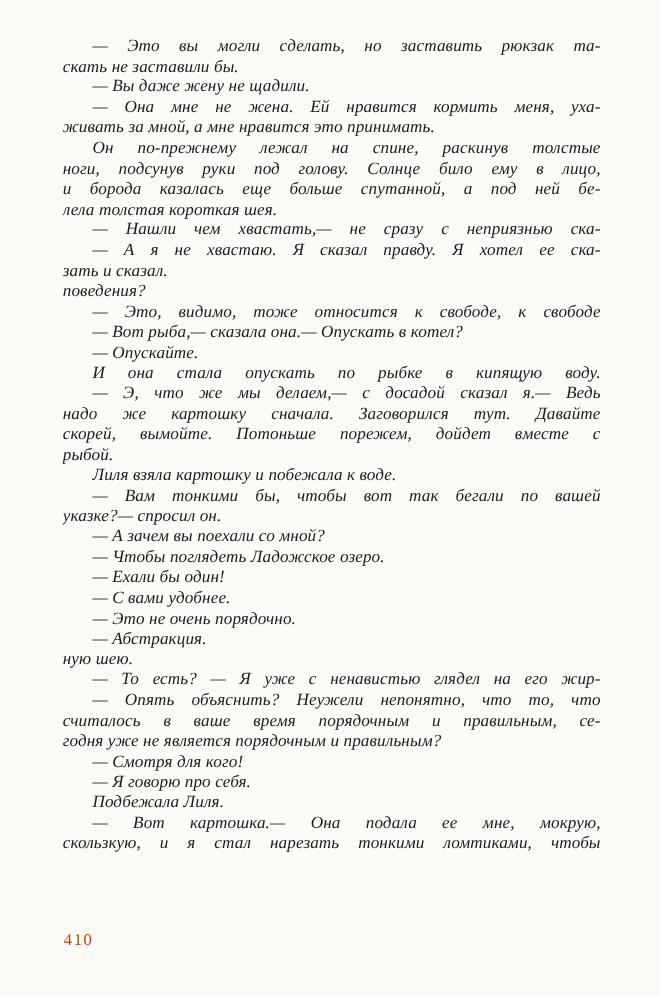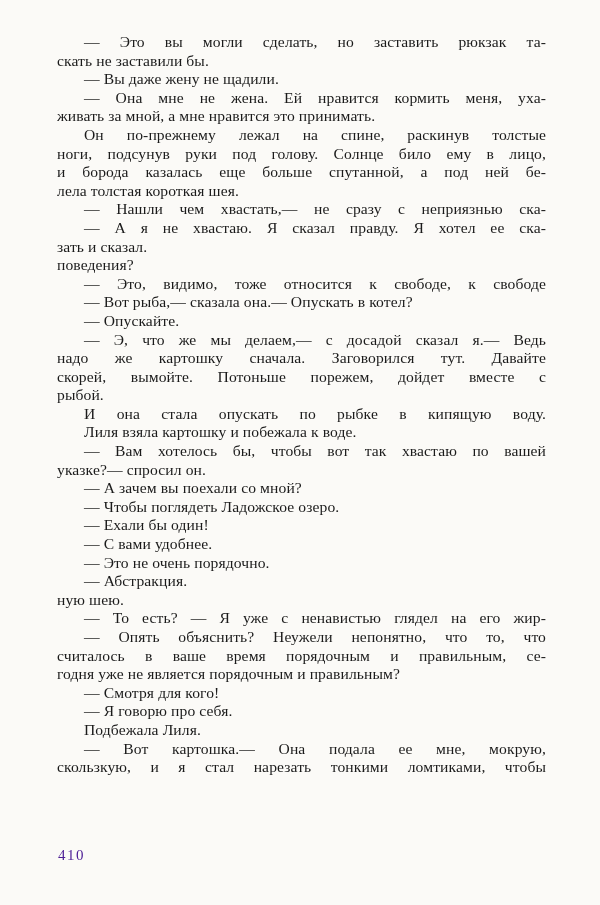--- a/index.html
+++ b/index.html
@@ -20,20 +20,21 @@
     color: #1b1b1b;
     background: #fbfaf7;
   }
   .text-block {
     position: absolute;
     left: 57px;
     top: 33px;
     width: 489px;
     font-size: 15.6px;
     line-height: 18.6px;
+    font-style: italic;
   }
   .paragraph {
     margin: 0;
     padding: 0;
   }
   .line {
     height: 18.6px;
     overflow: hidden;
     text-align: justify;
     letter-spacing: 0.1px;
@@ -48,21 +49,21 @@
   .line.first {
     text-indent: 27px;
   }
   .page-number {
     position: absolute;
     left: 58px;
     top: 846px;
     font-size: 15px;
     line-height: 18px;
     letter-spacing: 1.5px;
-    color: #4c1d95;
+    color: #c2410c;
   }
 </style>
 </head>
 <body>
 
 <div class="page">
   <main class="text-block" id="text-block">
       <div class="paragraph">
         <div class="line first fill">— Это вы могли сделать, но заставить рюкзак та-</div>
         <div class="line">скать не заставили бы.</div>
@@ -91,33 +92,33 @@
         <div class="line">поведения?</div>
         <div class="line first fill">— Это, видимо, тоже относится к свободе, к свободе</div>
       </div>
       <div class="paragraph">
         <div class="line first">— Вот рыба,— сказала она.— Опускать в котел?</div>
       </div>
       <div class="paragraph">
         <div class="line first">— Опускайте.</div>
       </div>
       <div class="paragraph">
+        <div class="line first fill">И она стала опускать по рыбке в кипящую воду.</div>
+      </div>
+      <div class="paragraph">
         <div class="line first fill">— Э, что же мы делаем,— с досадой сказал я.— Ведь</div>
         <div class="line fill">надо же картошку сначала. Заговорился тут. Давайте</div>
         <div class="line fill">скорей, вымойте. Потоньше порежем, дойдет вместе с</div>
         <div class="line">рыбой.</div>
       </div>
       <div class="paragraph">
-        <div class="line first fill">И она стала опускать по рыбке в кипящую воду.</div>
-      </div>
-      <div class="paragraph">
         <div class="line first">Лиля взяла картошку и побежала к воде.</div>
       </div>
       <div class="paragraph">
-        <div class="line first fill">— Вам хотелось бы, чтобы вот так хвастаю по вашей</div>
+        <div class="line first fill">— Вам тонкими бы, чтобы вот так бегали по вашей</div>
         <div class="line">указке?— спросил он.</div>
       </div>
       <div class="paragraph">
         <div class="line first">— А зачем вы поехали со мной?</div>
       </div>
       <div class="paragraph">
         <div class="line first">— Чтобы поглядеть Ладожское озеро.</div>
       </div>
       <div class="paragraph">
         <div class="line first">— Ехали бы один!</div>

